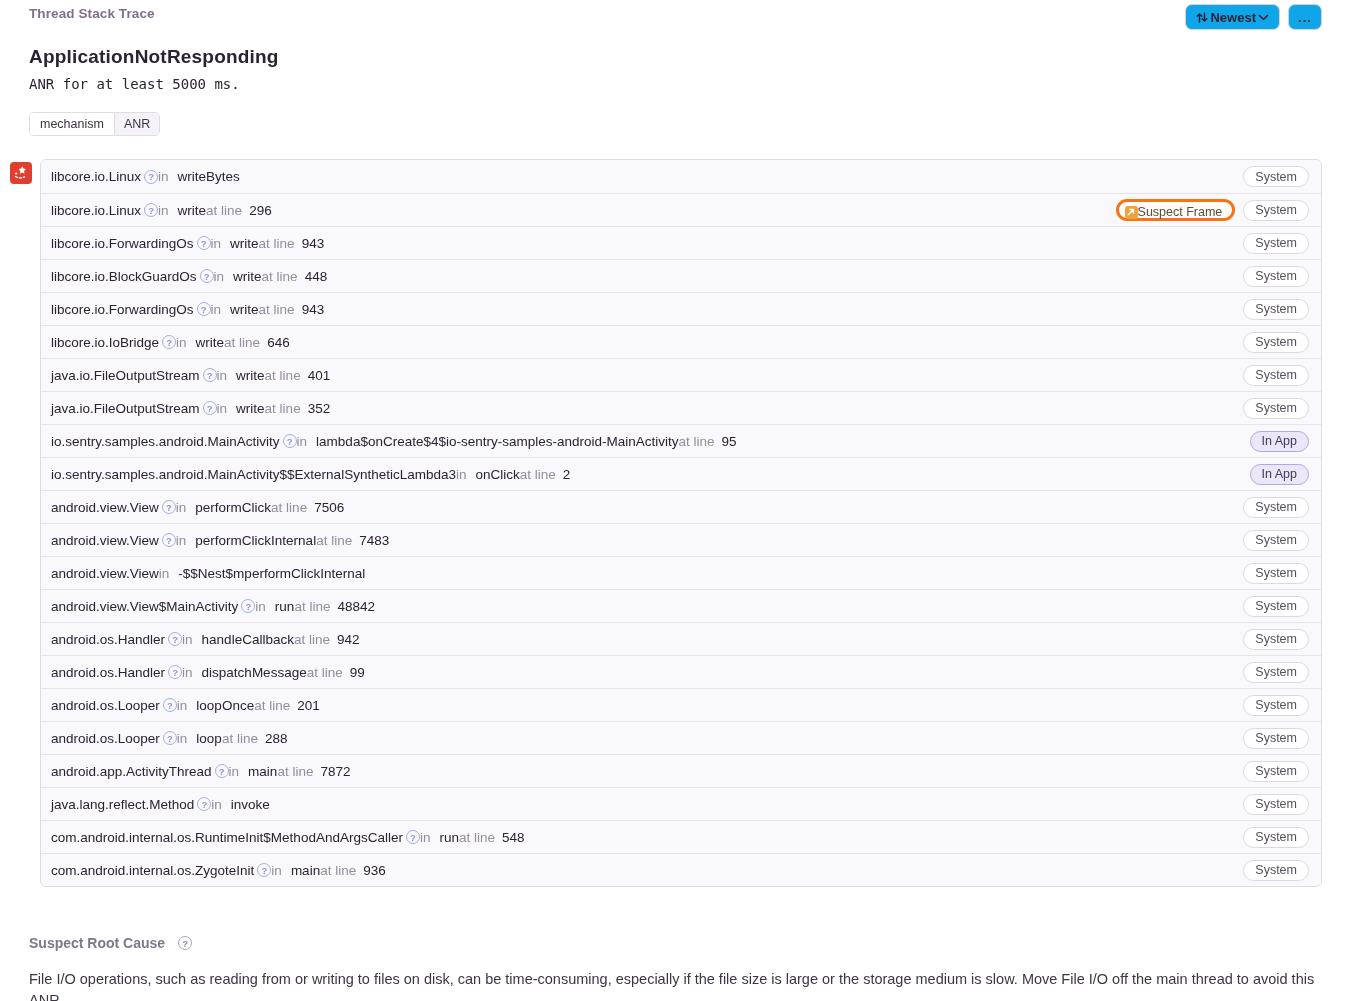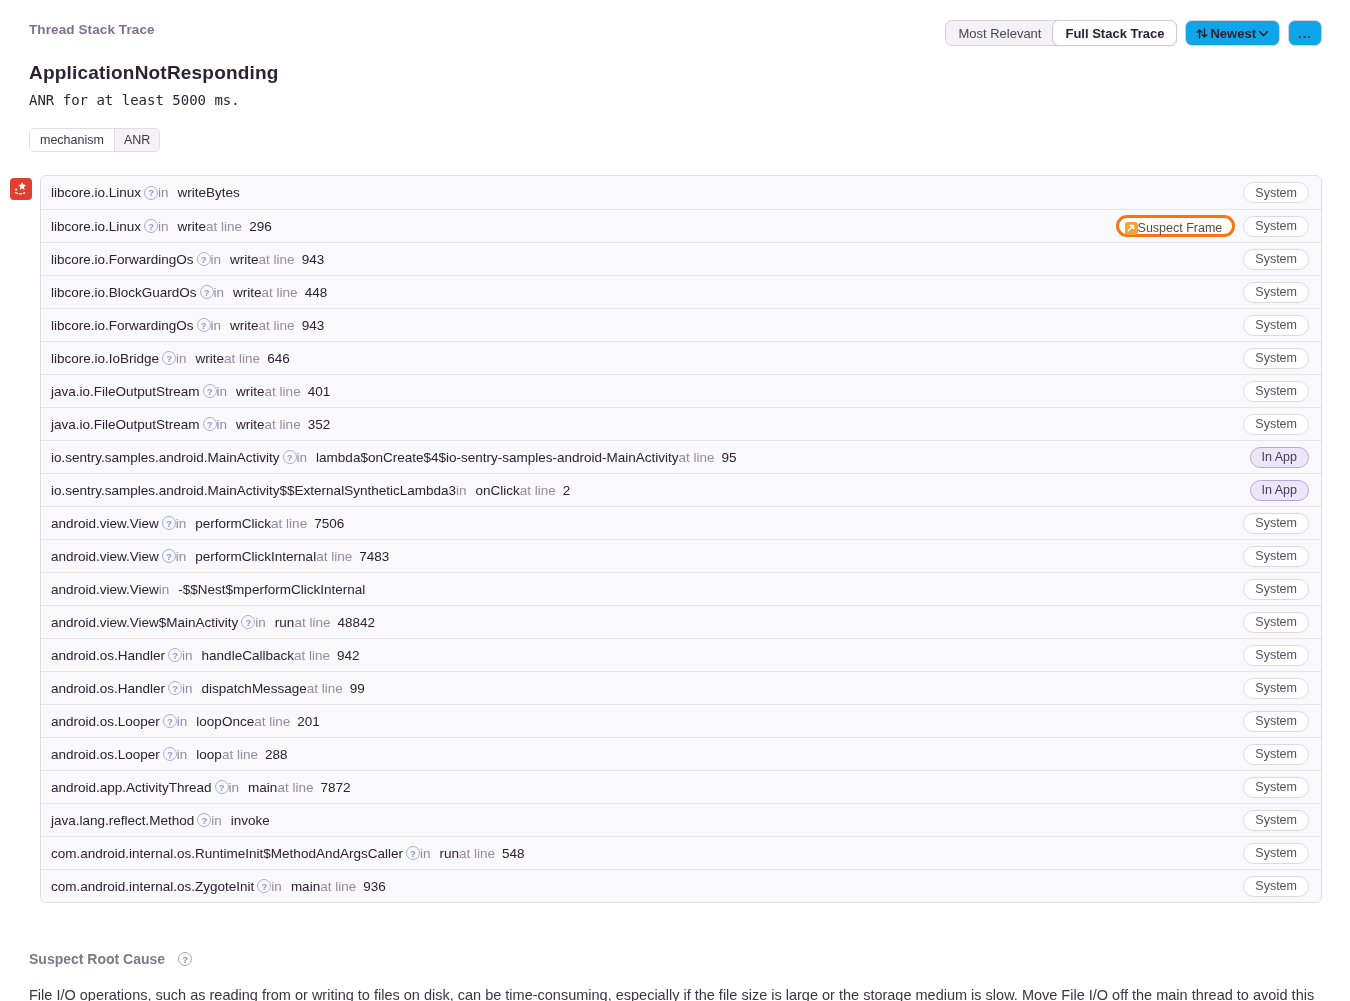--- a/index.html
+++ b/index.html
@@ -1,20 +1,20 @@
 <!DOCTYPE html>
 <html><head>
 <meta charset="utf-8">
 <style>
   * { margin:0; padding:0; box-sizing:border-box; }
   body { background:#ffffff; font-family:"Liberation Sans", sans-serif; color:#2b2233; }
   .page { width:1350px; height:1001px; position:relative; overflow:hidden; }
 
   
-  .header-bar { display:flex; justify-content:space-between; align-items:flex-start; padding:20px 28px 0 29px; }
+  .header-bar { display:flex; justify-content:space-between; align-items:flex-start; padding:4px 28px 0 29px; }
   .section-title { font-size:13.5px; font-weight:700; color:#80708f; padding-top:2px; letter-spacing:.1px; }
   .controls { display:flex; gap:8px; align-items:center; }
   .seg-group { display:flex; align-items:stretch; background:#f4f2f7; border:1px solid #d6d1dc; border-radius:7px; height:26px; font-size:13px; }
   .seg { display:flex; align-items:center; padding:0 12px; color:#4d4458; cursor:pointer; border-radius:7px; }
   .seg.active { background:#ffffff; border:1px solid #cfcad8; margin:-1px; font-weight:700; color:#2b2233; box-shadow:0 1px 2px rgba(43,34,51,.06); }
   .btn { display:flex; align-items:center; gap:2px; background:#0ea5e9; border:1px solid #d6d1dc; border-radius:7px; height:26px; padding:0 10px; font-size:13px; color:#2b2233; cursor:pointer; }
   .btn .bold { font-weight:700; }
   .icon-svg { display:block; }
   .more-btn { width:34px; justify-content:center; font-weight:700; letter-spacing:1px; color:#3e3446; padding:0; }
 
@@ -53,24 +53,20 @@
   .root-desc { margin-top:18px; font-size:14.5px; line-height:1.42; color:#3e3446; max-width:1294px; }
 </style>
 </head>
 <body>
 
 <div class="page">
 
   <div class="header-bar">
     <div class="section-title">Thread Stack Trace</div>
     <div class="controls">
-      <div class="seg-group">
-        <div class="seg">Most Relevant</div>
-        <div class="seg active">Full Stack Trace</div>
-      </div>
       <div class="btn">
         <span>
           <svg class="icon-svg" width="12" height="13" viewBox="0 0 12 13">
               <path d="M3.5 11V3M3.5 3L1.2 5.3M3.5 3l2.3 2.3" stroke="#2b2233" stroke-width="1.5" fill="none" stroke-linecap="round" stroke-linejoin="round"></path>
               <path d="M8.5 2v8M8.5 10l-2.3-2.3M8.5 10l2.3-2.3" stroke="#2b2233" stroke-width="1.5" fill="none" stroke-linecap="round" stroke-linejoin="round"></path>
             </svg>
         </span>
         <span class="bold">Newest</span>
         <span>
           <svg class="icon-svg" width="11" height="7" viewBox="0 0 11 7">

